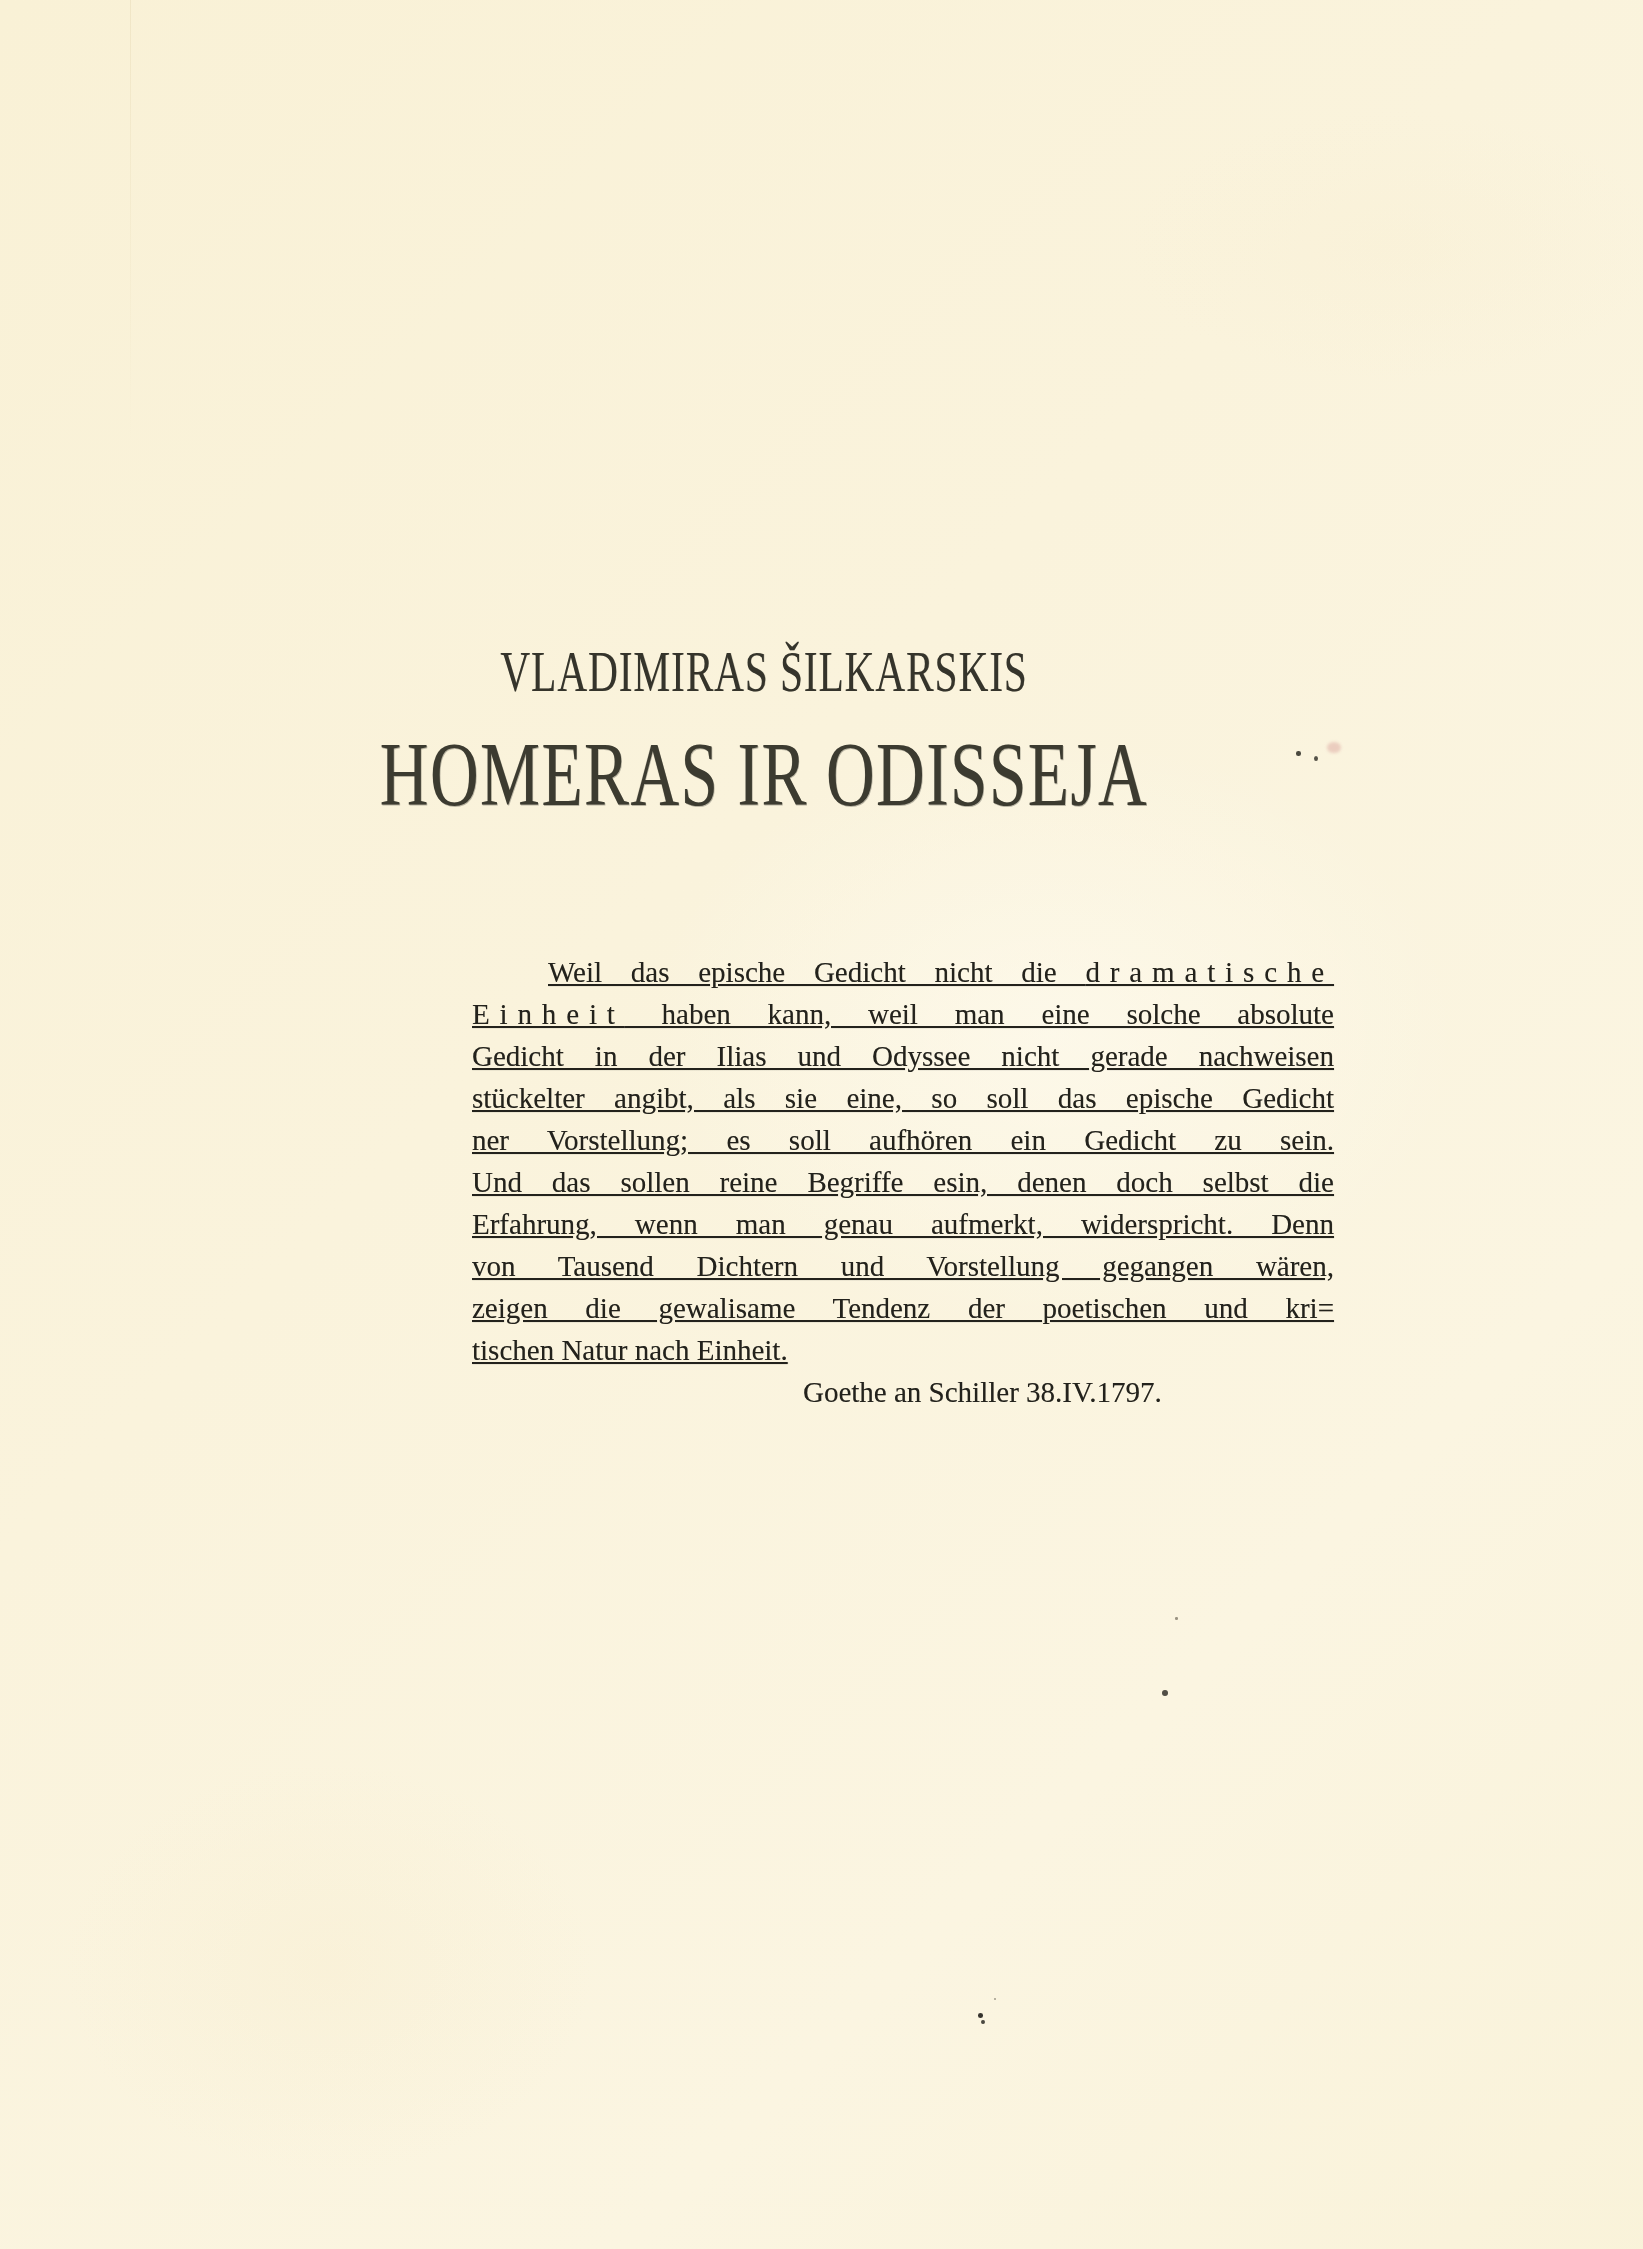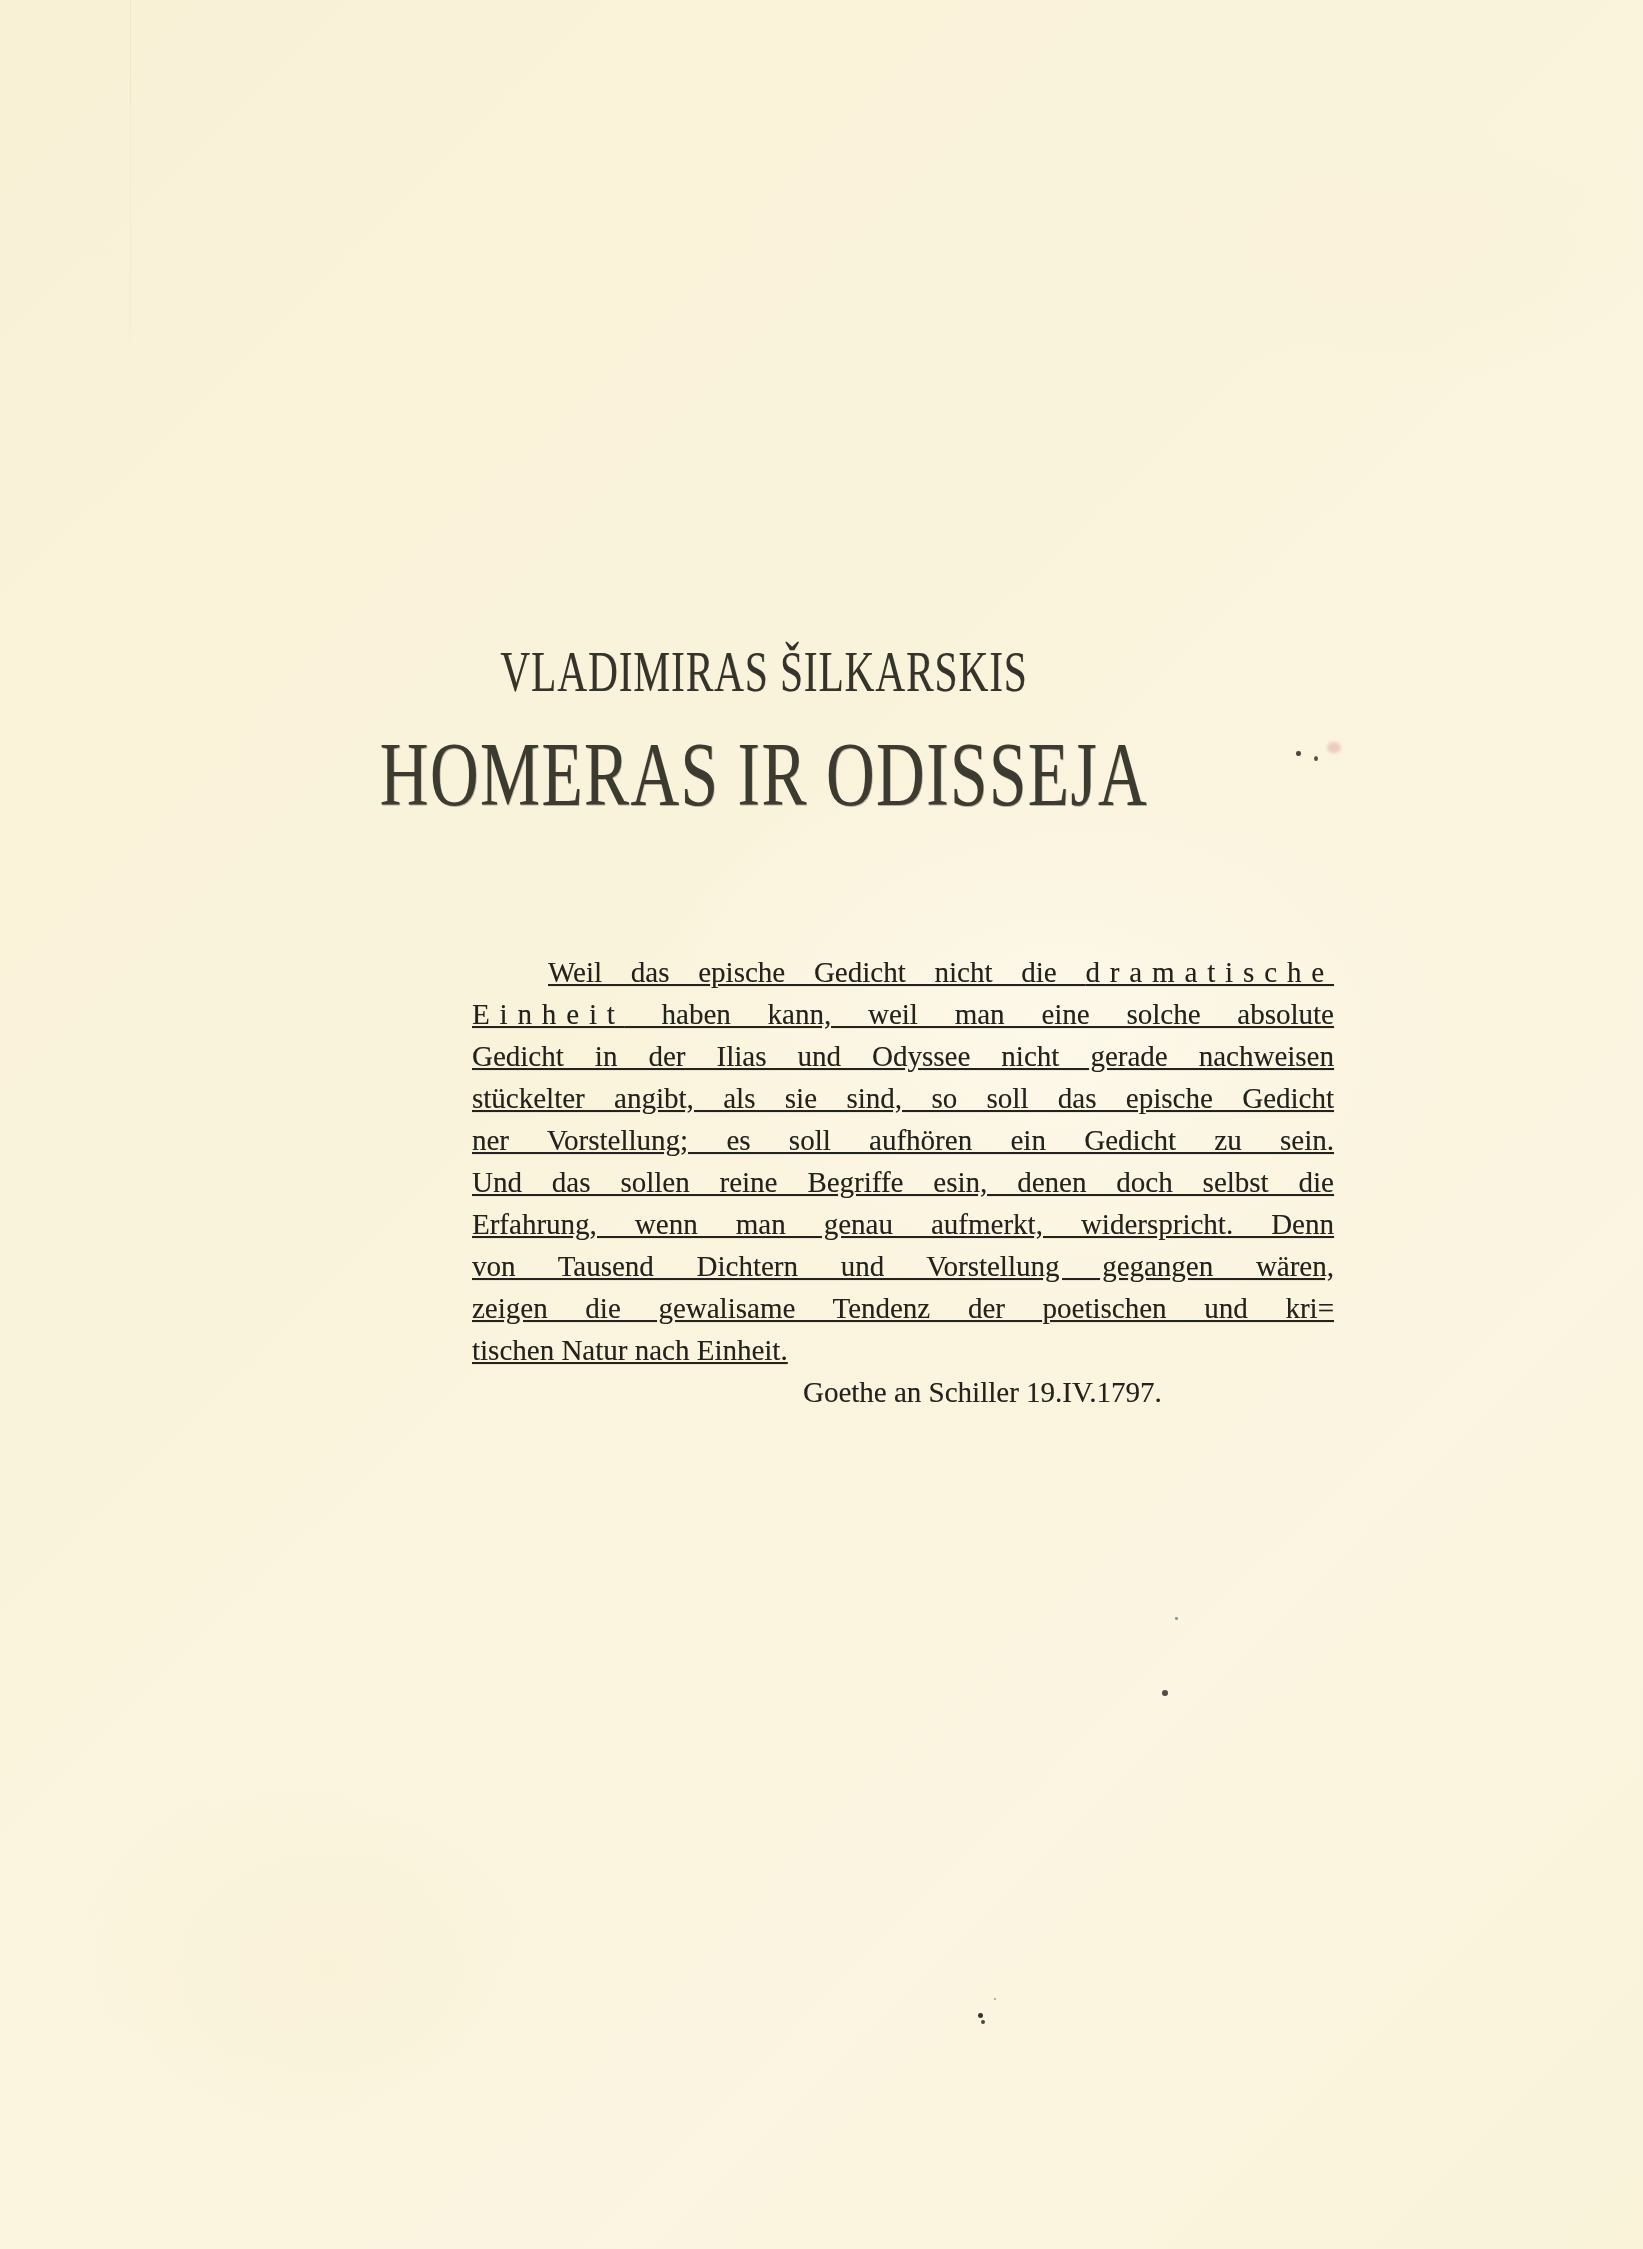--- a/index.html
+++ b/index.html
@@ -69,29 +69,29 @@
 
   <div class="author-line">VLADIMIRAS ŠILKARSKIS</div>
 
   <div class="title-line">HOMERAS IR ODISSEJA</div>
 
   <div class="quote-block">
     <div>
         <div class="qline just indent"><span>Weil das epische Gedicht nicht die </span><span class="sperr">dramatische</span></div>
         <div class="qline just"><span class="sperr">Einheit</span><span> haben kann, weil man eine solche absolute</span></div>
         <div class="qline just"><span>Gedicht in der Ilias und Odyssee nicht gerade nachweisen</span></div>
-        <div class="qline just"><span>stückelter angibt, als sie sind, so soll das epische Gedicht</span></div>
+        <div class="qline just"><span>stückelter angibt, als sie eine, so soll das epische Gedicht</span></div>
         <div class="qline just"><span>ner Vorstellung; es soll aufhören ein Gedicht zu sein.</span></div>
         <div class="qline just"><span>Und das sollen reine Begriffe esin, denen doch selbst die</span></div>
         <div class="qline just"><span>Erfahrung, wenn man genau aufmerkt, widerspricht. Denn</span></div>
         <div class="qline just"><span>von Tausend Dichtern und Vorstellung gegangen wären,</span></div>
         <div class="qline just"><span>zeigen die gewalisame Tendenz der poetischen und kri=</span></div>
         <div class="qline"><span>tischen Natur nach Einheit.</span></div>
       </div>
-    <div class="attribution">Goethe an Schiller 19.IV.1797.</div>
+    <div class="attribution">Goethe an Schiller 38.IV.1797.</div>
   </div>
 
   <div>
       <div class="speck" style="left: 1296px; top: 751px; width: 4.5px; height: 4.5px; background: rgb(42, 41, 34); opacity: 0.85;"></div>
       <div class="speck" style="left: 1314px; top: 756px; width: 4px; height: 5px; background: rgb(42, 41, 34); opacity: 0.8;"></div>
       <div class="speck" style="left: 1327px; top: 742px; width: 13.5px; height: 10.8px; background: rgb(217, 160, 154); opacity: 0.45; filter: blur(1.8px);"></div>
       <div class="speck" style="left: 1175px; top: 1617px; width: 2.7px; height: 2.7px; background: rgb(90, 82, 67); opacity: 0.6;"></div>
       <div class="speck" style="left: 1162px; top: 1690px; width: 5.8px; height: 5.8px; background: rgb(51, 48, 42); opacity: 0.85;"></div>
       <div class="speck" style="left: 978px; top: 2013px; width: 5.4px; height: 5px; background: rgb(31, 30, 25); opacity: 0.9;"></div>
       <div class="speck" style="left: 981px; top: 2020px; width: 3.6px; height: 4px; background: rgb(31, 30, 25); opacity: 0.8;"></div>

